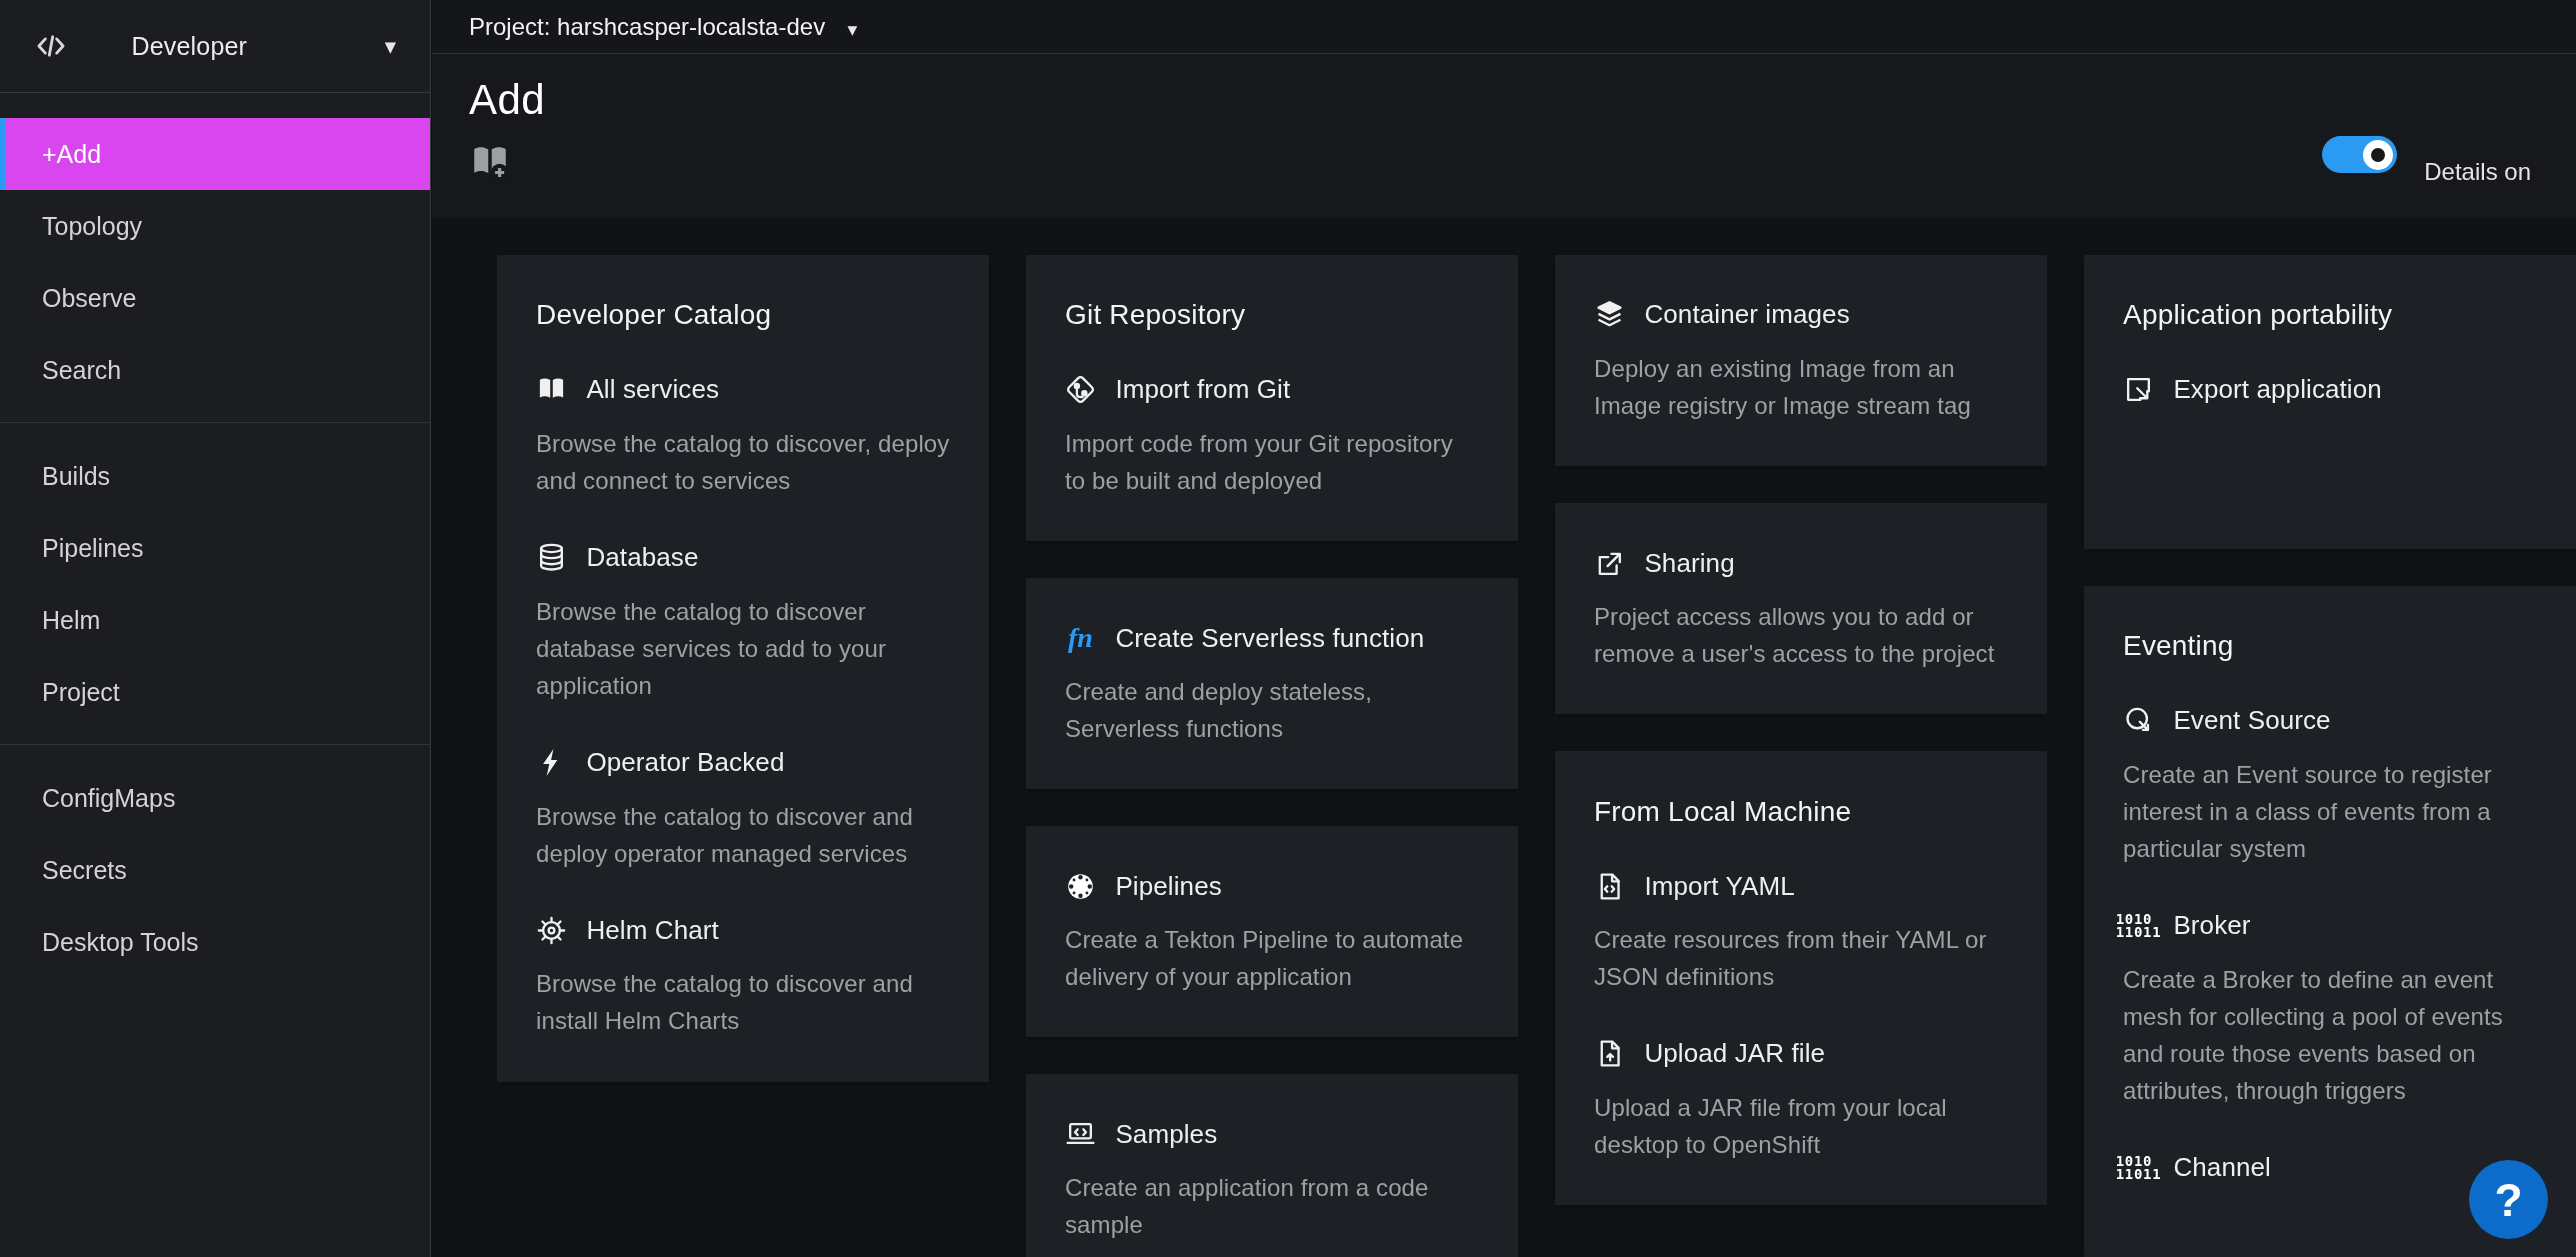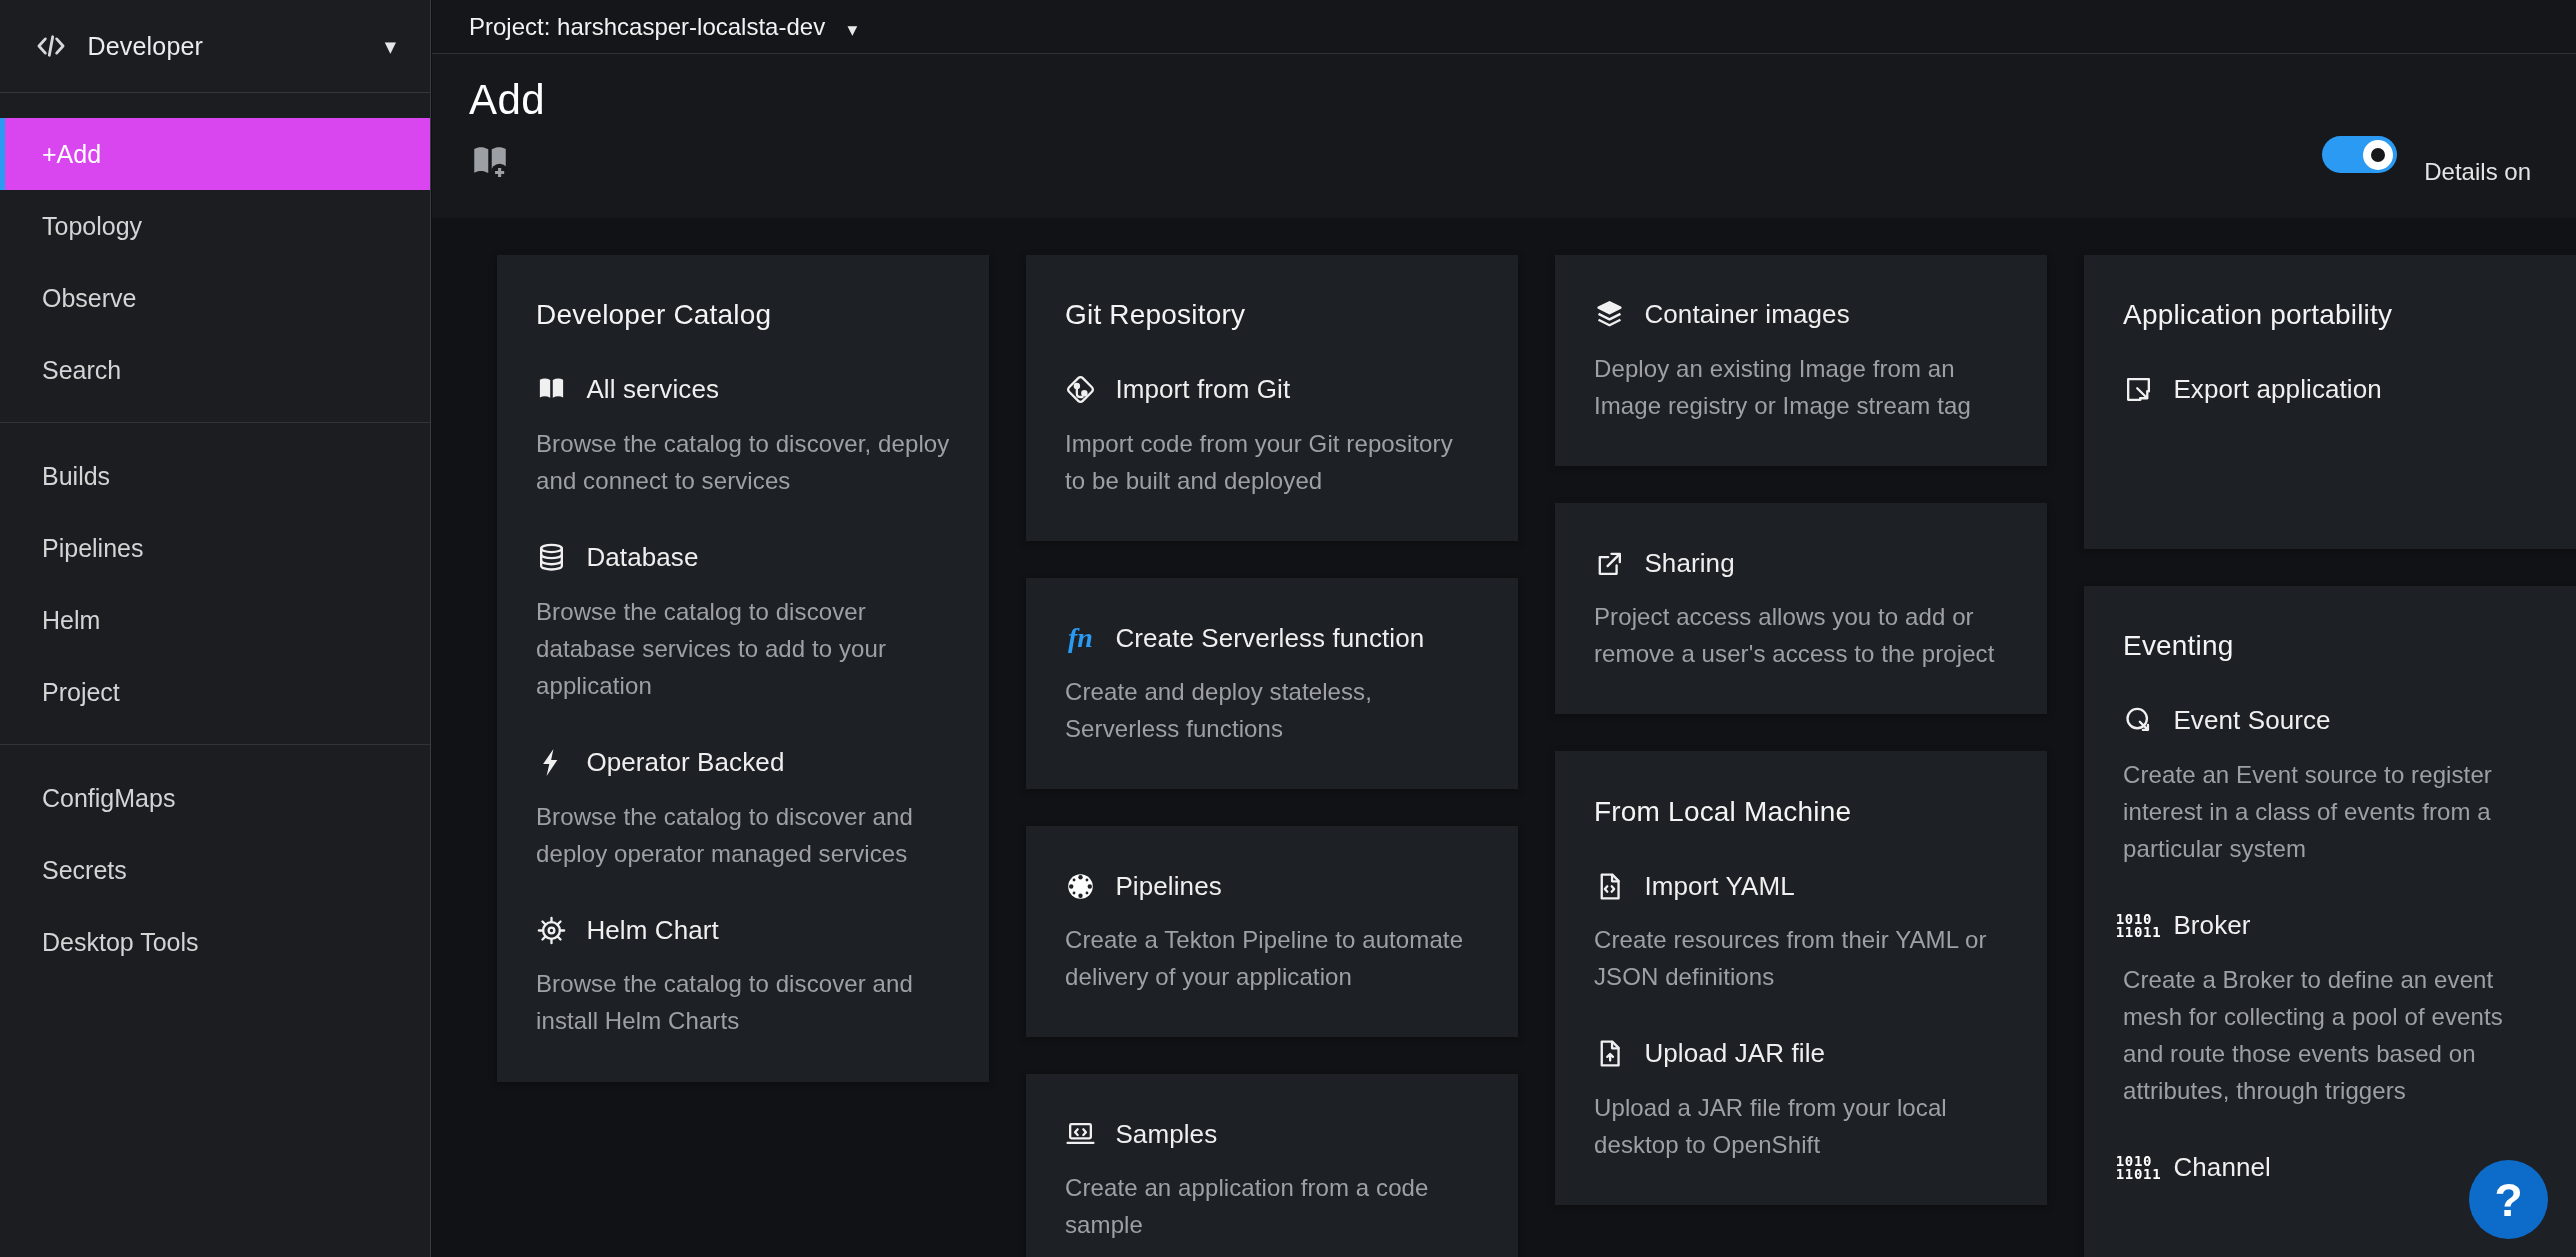--- a/index.html
+++ b/index.html
@@ -15,21 +15,21 @@
   .sidebar {
     position:absolute; left:0; top:0; width:431px; height:1257px;
     background:#1b1d21; border-right:1.5px solid #383b3f;
     z-index:3;
   }
   .perspective {
     height:93px; display:flex; align-items:center; padding:0 34px;
     border-bottom:0.7px solid #34373b; cursor:pointer;
   }
   .perspective .code-ic { width:34px; height:34px; margin-right:19.4px; color:#d8d8d8; flex:none; }
-  .perspective-label { font-size:25px; color:#ececec; letter-spacing:0.2px; }
+  .perspective-label { font-size:25px; color:#ececec; letter-spacing:0.2px;margin-left:44px; }
   .perspective .caret { margin-left:auto; color:#e6e6e6; font-size:22.4px; }
 
   nav { display:block; padding-top:25px; }
   .nav-group { list-style:none; }
   .nav-item {
     height:72px; line-height:72px; padding-left:37px; font-size:25px;
     color:#d4d4d4; cursor:pointer; border-left:5.2px solid transparent;
     white-space:nowrap;
   }
   .nav-item.selected {

